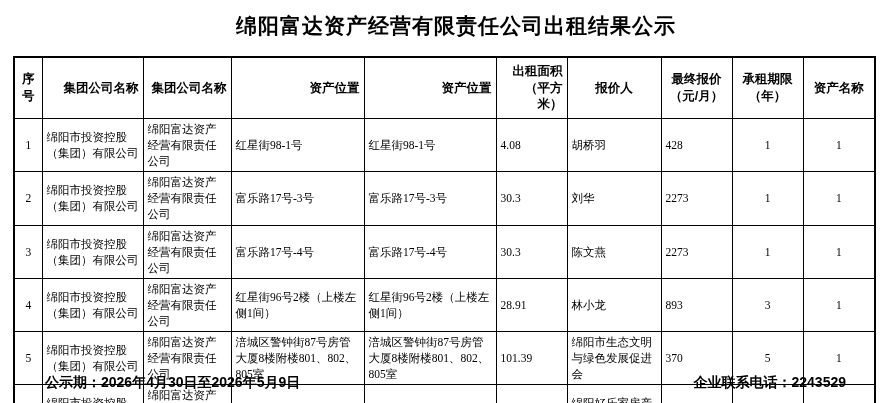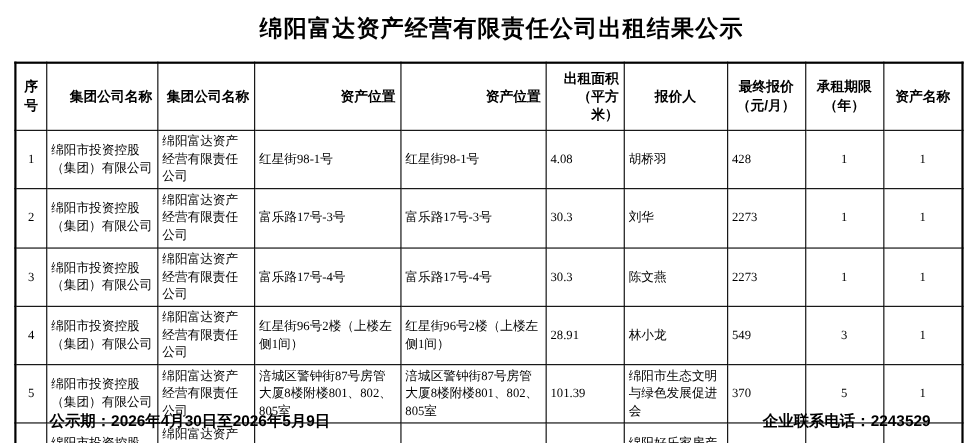--- a/index.html
+++ b/index.html
@@ -168,21 +168,21 @@
         <td>1</td>
       </tr>
       <tr>
         <td>4</td>
         <td>绵阳市投资控股（集团）有限公司</td>
         <td>绵阳富达资产经营有限责任公司</td>
         <td>红星街96号2楼（上楼左侧1间）</td>
         <td>红星街96号2楼（上楼左侧1间）</td>
         <td>28.91</td>
         <td>林小龙</td>
-        <td>549</td>
+        <td>893</td>
         <td>3</td>
         <td>1</td>
       </tr>
       <tr>
         <td>5</td>
         <td>绵阳市投资控股（集团）有限公司</td>
         <td>绵阳富达资产经营有限责任公司</td>
         <td>涪城区警钟街87号房管大厦8楼附楼801、802、805室</td>
         <td>涪城区警钟街87号房管大厦8楼附楼801、802、805室</td>
         <td>101.39</td>

